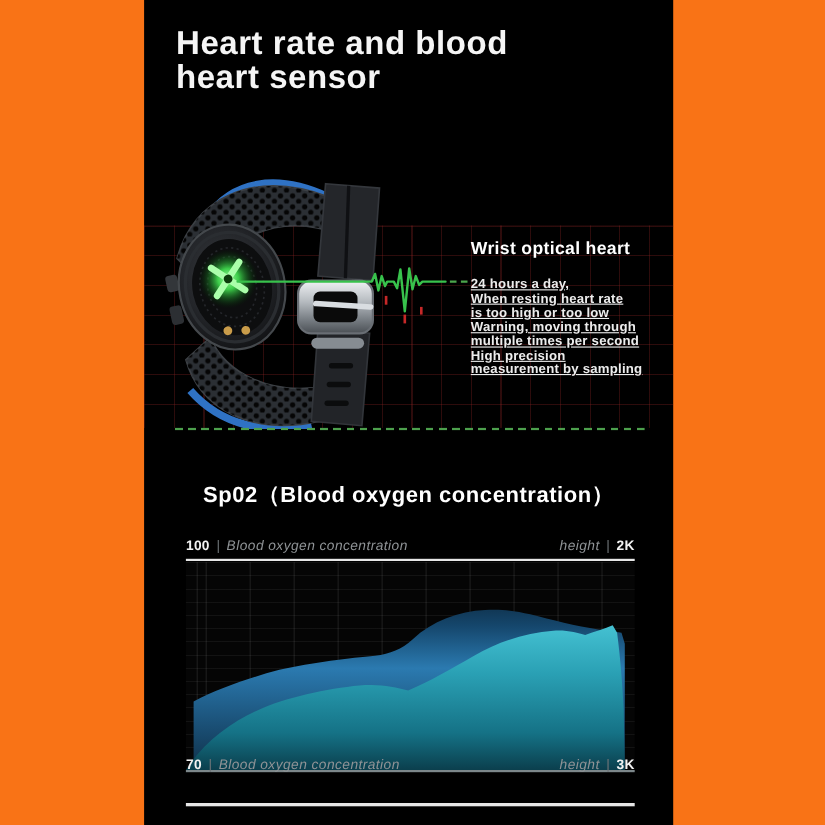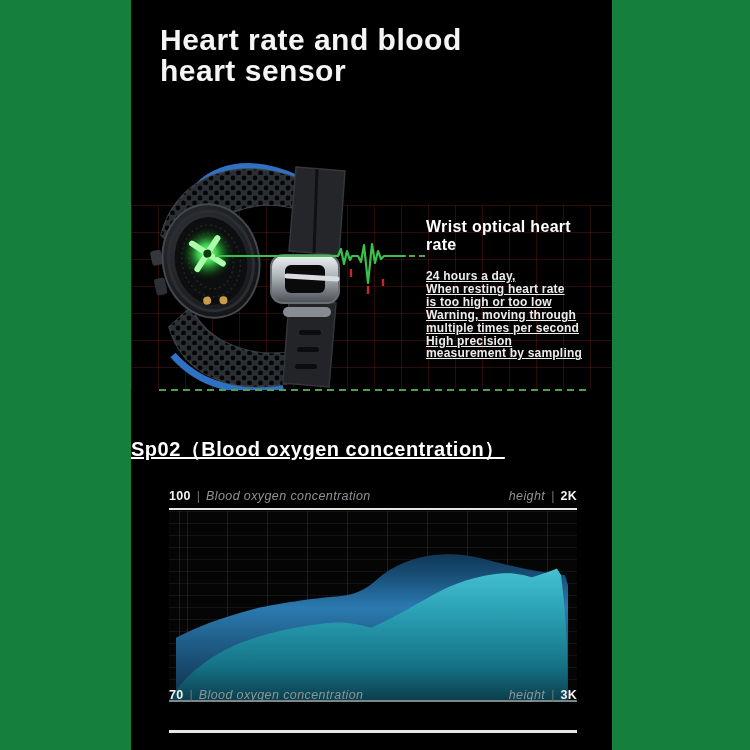--- a/index.html
+++ b/index.html
@@ -1,45 +1,45 @@
 <!DOCTYPE html>
 <html><head>
 <meta charset="utf-8">
 <style>
   html,body{margin:0;padding:0;background:#ffffff;}
-  .page{position:relative;width:750px;height:750px;background:#15803d;overflow:hidden;
+  .page{position:relative;width:750px;height:750px;background:#f97316;overflow:hidden;
         font-family:"Liberation Sans", sans-serif;}
   .panel{position:absolute;left:131px;top:0;width:481px;height:750px;background:#000000;}
 
   
   .title{position:absolute;left:29px;top:4px;color:#f5f5f5;font-weight:700;
          font-size:30px;line-height:31px;letter-spacing:.5px;}
   .title span{display:block;}
   .subtitle{position:absolute;left:29px;top:72px;color:#eeeeee;font-weight:400;
             font-size:22px;letter-spacing:.5px;}
 
   
   .ecg-grid{position:absolute;left:0;top:205px;width:481px;height:184px;
     background-image:
       repeating-linear-gradient(to right, rgba(150,38,38,.30) 0 1px, transparent 1px 27px),
       repeating-linear-gradient(to bottom, rgba(150,38,38,.30) 0 1px, transparent 1px 27px);}
   .watch-svg{position:absolute;left:0;top:155px;}
-  .hr-text{position:absolute;left:285px;top:218px;width:178px;color:#ffffff;padding-left:10px;}
+  .hr-text{position:absolute;left:297px;top:218px;width:178px;color:#ffffff;}
   .hr-heading{margin:0;font-size:16px;line-height:18px;font-weight:700;letter-spacing:.3px;}
   .hr-heading span{display:block;}
   .hr-body{margin:16px 0 0 0;font-size:12px;line-height:12.9px;font-weight:600;
            color:#ededed;white-space:pre-line;letter-spacing:.2px;text-decoration:underline;}
 
   
   .divider{position:absolute;left:28px;top:389px;width:427px;height:2px;
     background-image:repeating-linear-gradient(to right,#4da04d 0 7px,transparent 7px 12px);}
 
   
-  .spo2-title{position:absolute;left:0;top:436px;width:481px;
-              color:#ffffff;font-size:20px;font-weight:700;letter-spacing:.5px;text-decoration:underline;}
+  .spo2-title{position:absolute;left:0;top:436px;width:481px;text-align:center;
+              color:#ffffff;font-size:20px;font-weight:700;letter-spacing:.5px;}
   .axis-row{position:absolute;left:38px;width:408px;display:flex;
             justify-content:space-between;align-items:baseline;font-size:12.5px;}
   .axis-row.top{top:489px;}
   .axis-row.bottom{top:688px;}
   .axis-group{display:flex;align-items:baseline;gap:6px;}
   .axis-val{color:#f2f2f2;font-weight:700;letter-spacing:.3px;text-align:center;}
   .axis-lab{color:#8f9396;font-weight:400;letter-spacing:.4px;font-style:italic;}
   .axis-sep{color:#6f7478;font-weight:400;}
   .rule{position:absolute;left:38px;width:408px;background:#e6e6e6;}
   .rule.top-rule{top:508px;height:2px;}
@@ -142,21 +142,20 @@
           <line x1="220" y1="114" x2="220" y2="122"></line>
           <line x1="237" y1="131" x2="237" y2="139"></line>
           <line x1="252" y1="124" x2="252" y2="131"></line>
         </g>
       </g>
     </svg>
 
     <div class="hr-text">
       <h2 class="hr-heading">
         <span>Wrist optical heart</span>
-        <span>rate</span>
       </h2>
       <p class="hr-body">24 hours a day,
 When resting heart rate
 is too high or too low
 Warning, moving through
 multiple times per second
 High precision
 measurement by sampling</p>
     </div>
 

